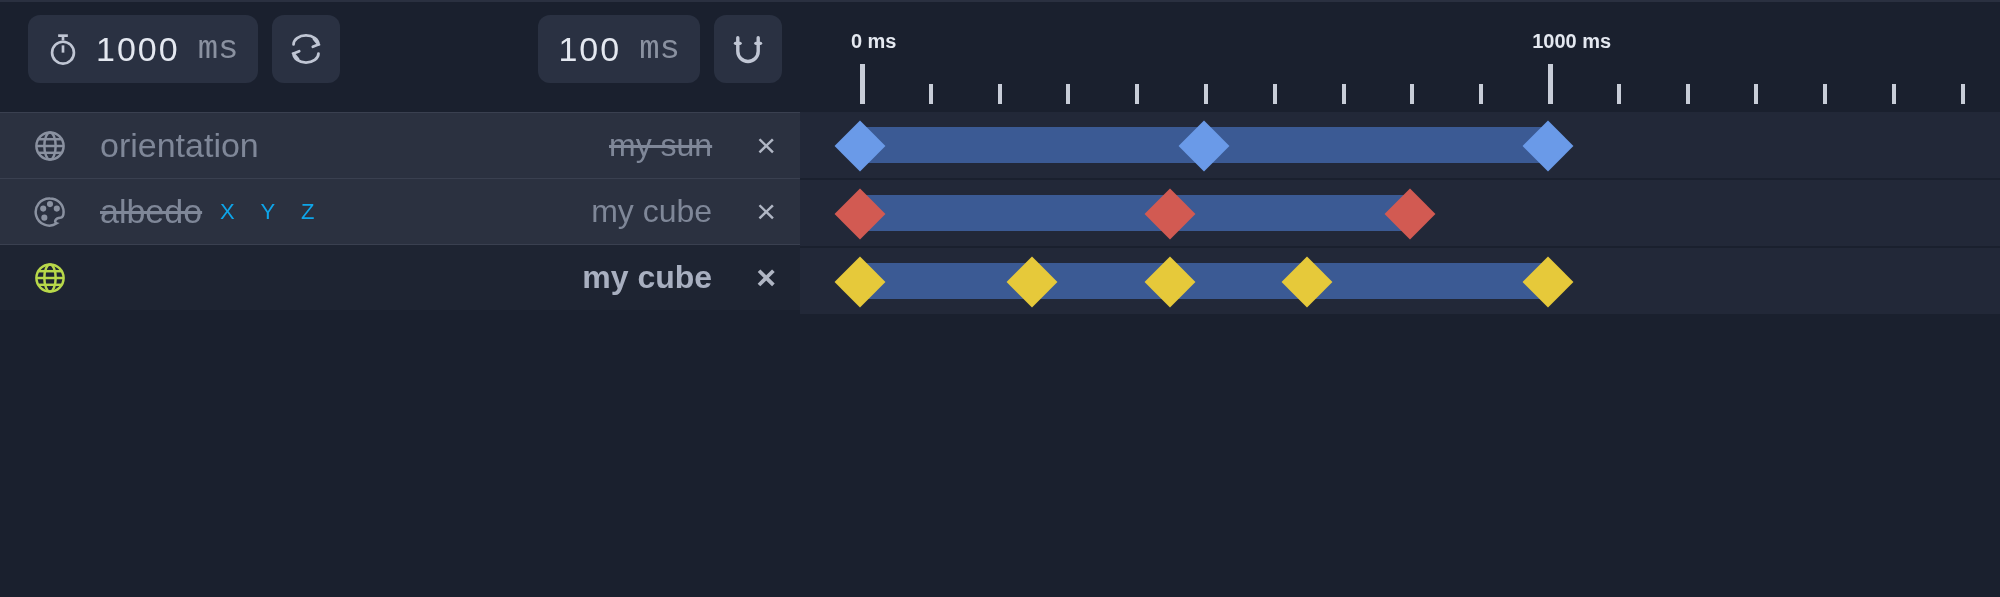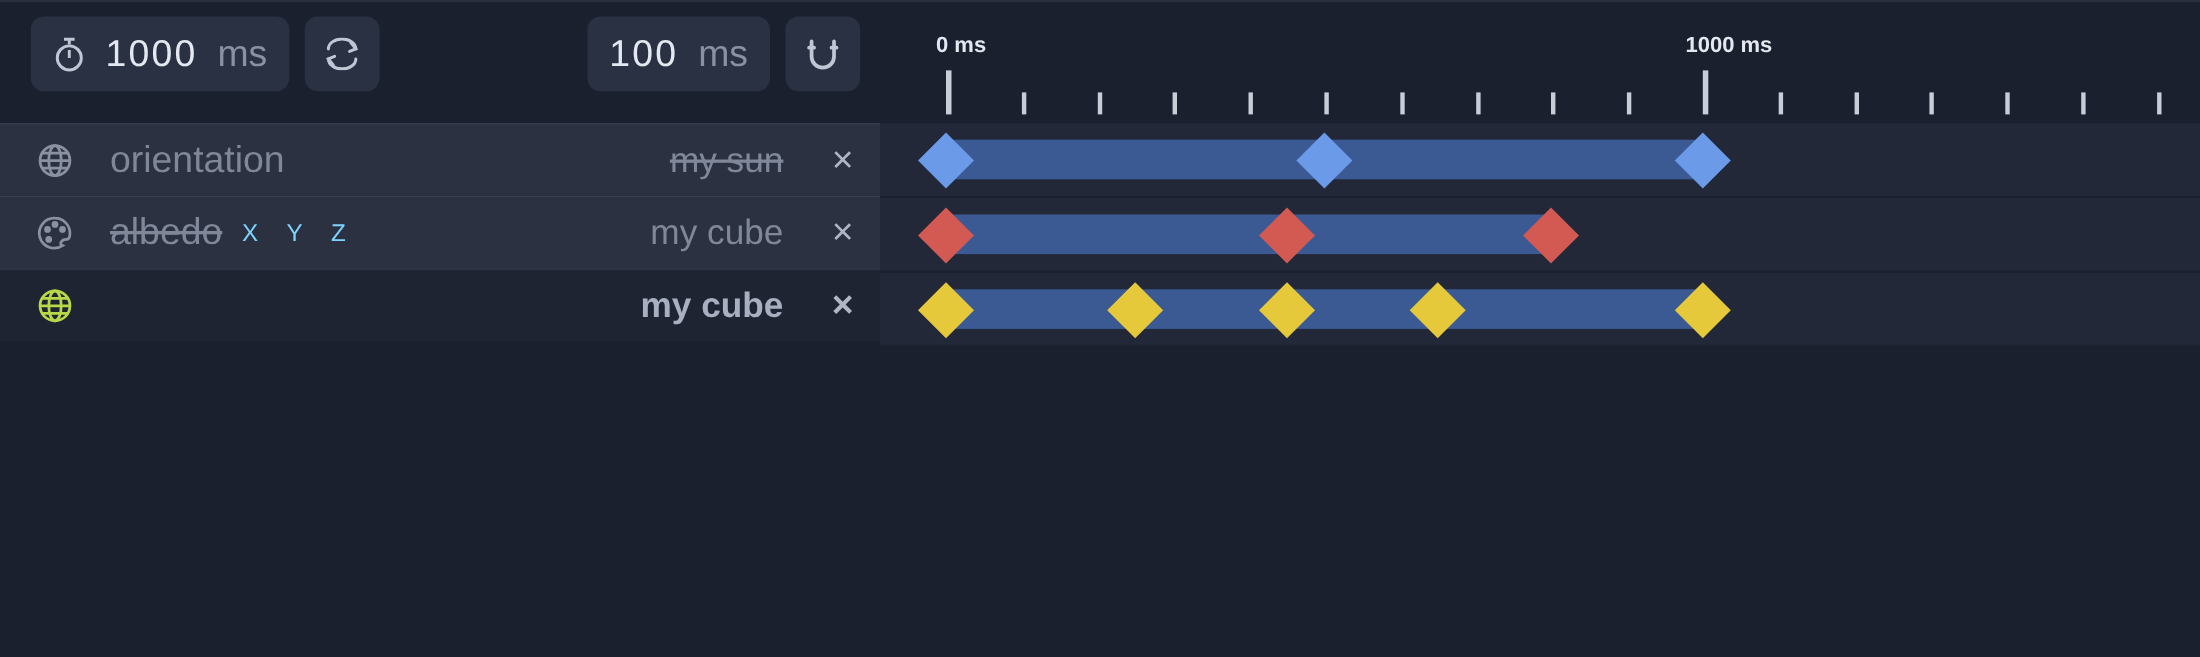--- a/index.html
+++ b/index.html
@@ -49,21 +49,21 @@
     background: #2a3142;
     border-radius: 12px;
     height: 68px;
     width: 68px;
     display: flex;
     align-items: center;
     justify-content: center;
     color: #c8cdd8;
   }
   .pill .value { color: #e4e8f0; letter-spacing: 2px; }
-  .pill .unit { color: #8a91a0; }
+  .pill .unit { color: #8a91a0; font-family: Liberation Mono, monospace; }
   .spacer { flex: 1; }
   .tracks {
     display: flex;
     flex-direction: column;
   }
   .track-row {
     height: 66px;
     display: flex;
     align-items: center;
     padding: 0 24px 0 30px;
@@ -86,21 +86,21 @@
     justify-content: center;
     flex-shrink: 0;
   }
   .track-name {
     font-size: 34px;
     display: flex;
     align-items: center;
     gap: 18px;
   }
   .strike { text-decoration: line-through; text-align: right; }
-  .axes { font-size: 22px; letter-spacing: 10px; color: #7dd3fc; }
+  .axes { font-size: 22px; letter-spacing: 10px; color: #0ea5e9; }
   .axis-y { color: #b8d84a; font-size: 24px; font-weight: normal; }
   .track-row .entity {
     margin-left: auto;
     font-size: 32px;
     color: #a8afc0;
   }
   .track-row.dim .entity { color: #7f8798; }
   .close-x {
     font-size: 34px;
     color: #b0b6c4;

